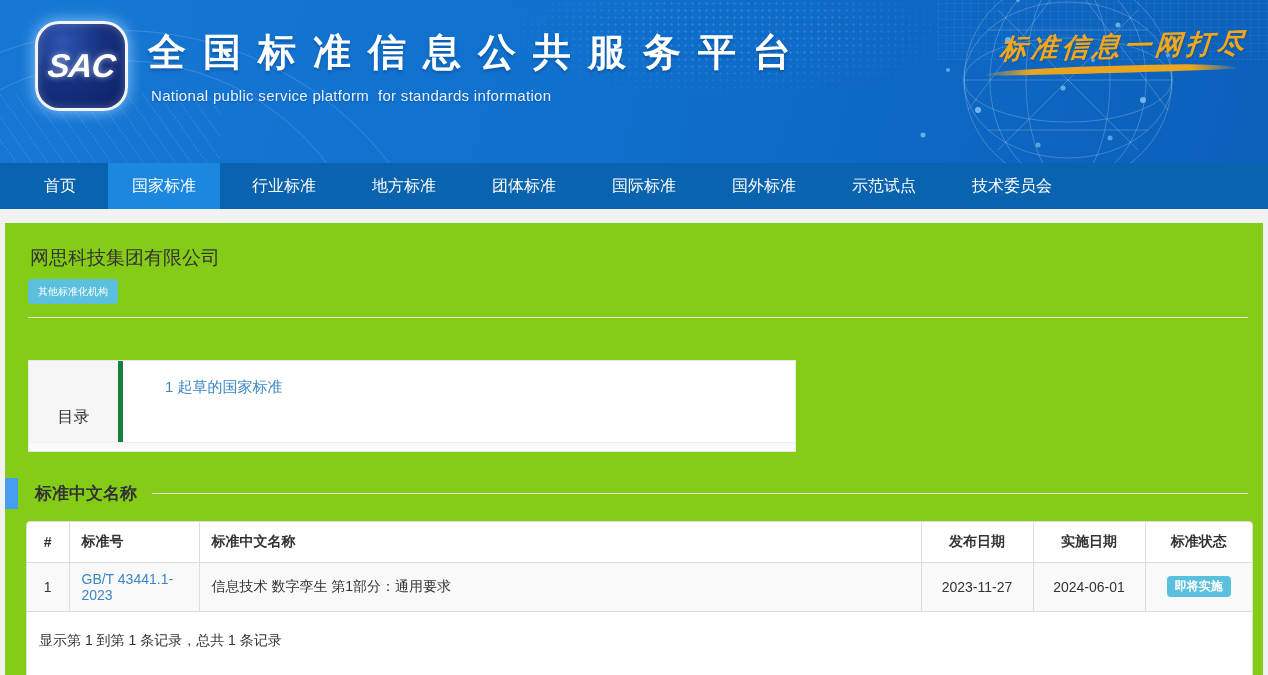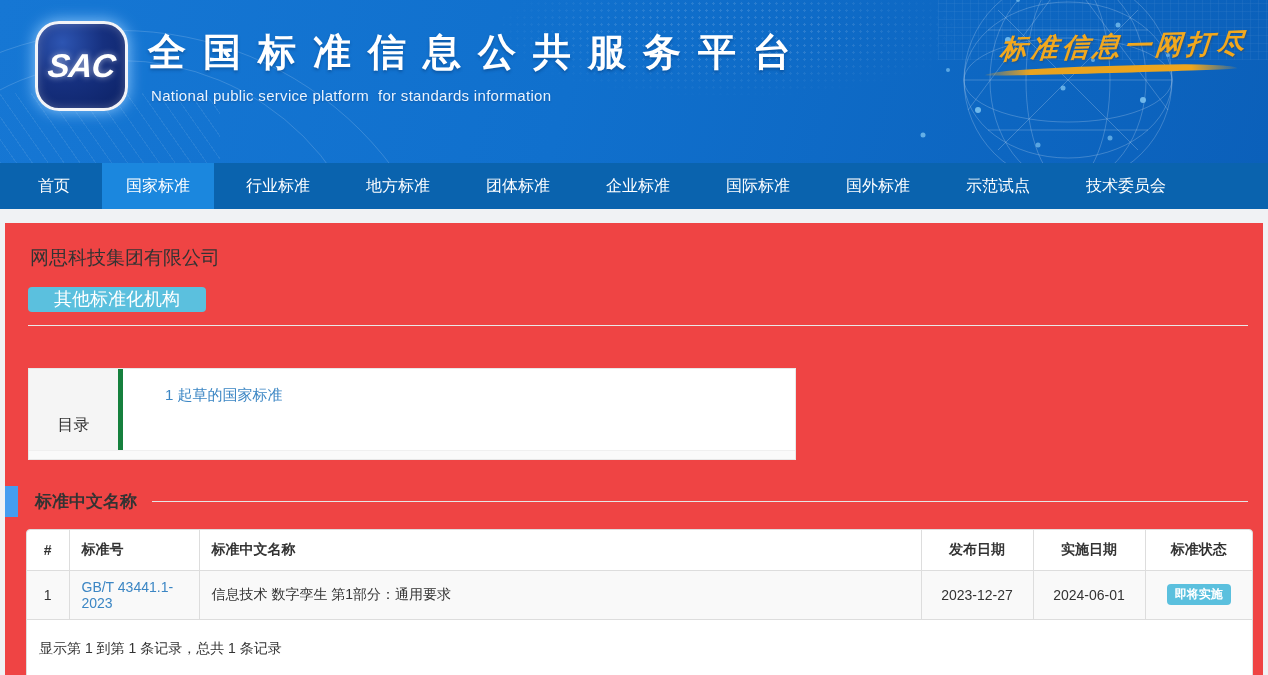--- a/index.html
+++ b/index.html
@@ -77,39 +77,39 @@
   .slogan-stroke {
     position: absolute; left: 985px; top: 66px; width: 252px; height: 7px;
     background: linear-gradient(90deg, rgba(232,160,32,.15), #e9a31f 18%, #eda51c 82%, rgba(232,160,32,.1));
     border-radius: 50% 40% 50% 60% / 100% 100% 20% 20%;
     transform: rotate(-1.6deg);
   }
 
   
   .nav {
     height: 46px; background: #0a63ae;
-    display: flex; align-items: stretch; padding-left: 14px;
+    display: flex; align-items: stretch; padding-left: 20px;
   }
   .nav-item {
     display: flex; align-items: center;
     padding: 0 24px; margin-right: 8px;
     color: #fff; font-size: 16px; text-decoration: none; cursor: pointer;
     white-space: nowrap;
   }
   .nav-item.active { background: #1b87de; }
 
   
   .page { height: 466px; padding: 14px 5px 0; }
-  .card { background: #ef4444; height: 100%; padding: 22px 15px 0 20px; position: relative; }
+  .card { background: #84cc16; height: 100%; padding: 22px 15px 0 20px; position: relative; }
 
   .org-name { font-size: 19px; color: #333; line-height: 26px; margin-left: 5px; }
   .org-badge {
-    display: inline-block; margin: 16px 0 0 3px;
-    background: #5bc0de; color: #fff; font-size: 18px;
-    padding: 4px 26px; border-radius: 4px; line-height: 17px;
+    display: inline-block; margin: 8px 0 0 3px;
+    background: #5bc0de; color: #fff; font-size: 10px;
+    padding: 4px 10px; border-radius: 4px; line-height: 17px;
   }
   .org-divider { border-bottom: 1px solid #e9e9e9; margin: 13px 0 0 3px; }
 
   
   .toc-panel {
     margin: 42px 0 0 3px; width: 768px; height: 92px;
     border: 1px solid #e8e8e8; display: flex; position: relative; background: #fff;
   }
   .toc-side {
     width: 94px; background: #f5f5f5; border-right: 5px solid #15803d;
@@ -200,21 +200,20 @@
   <div class="slogan">标准信息一网打尽</div>
   <div class="slogan-stroke"></div>
 </div>
 
 <div class="nav">
   <a class="nav-item">首页</a>
   <a class="nav-item active">国家标准</a>
   <a class="nav-item">行业标准</a>
   <a class="nav-item">地方标准</a>
   <a class="nav-item">团体标准</a>
-  <a class="nav-item">企业标准</a>
   <a class="nav-item">国际标准</a>
   <a class="nav-item">国外标准</a>
   <a class="nav-item">示范试点</a>
   <a class="nav-item">技术委员会</a>
 </div>
 
 <div class="page">
   <div class="card">
 
     <div class="org-name">网思科技集团有限公司</div>
@@ -247,21 +246,21 @@
             <th class="col-state">标准状态</th>
           </tr>
         </thead>
         <tbody>
           <tr>
             <td class="col-idx">1</td>
             <td class="col-no">
               <a class="std-link">GB/T 43441.1-2023</a>
             </td>
             <td class="col-name">信息技术 数字孪生 第1部分：通用要求</td>
-            <td class="col-pub">2023-12-27</td>
+            <td class="col-pub">2023-11-27</td>
             <td class="col-impl">2024-06-01</td>
             <td class="col-state">
               <span class="status-badge">即将实施</span>
             </td>
           </tr>
         </tbody>
       </table>
       <div class="table-summary">显示第 1 到第 1 条记录，总共 1 条记录</div>
     </div>
 

